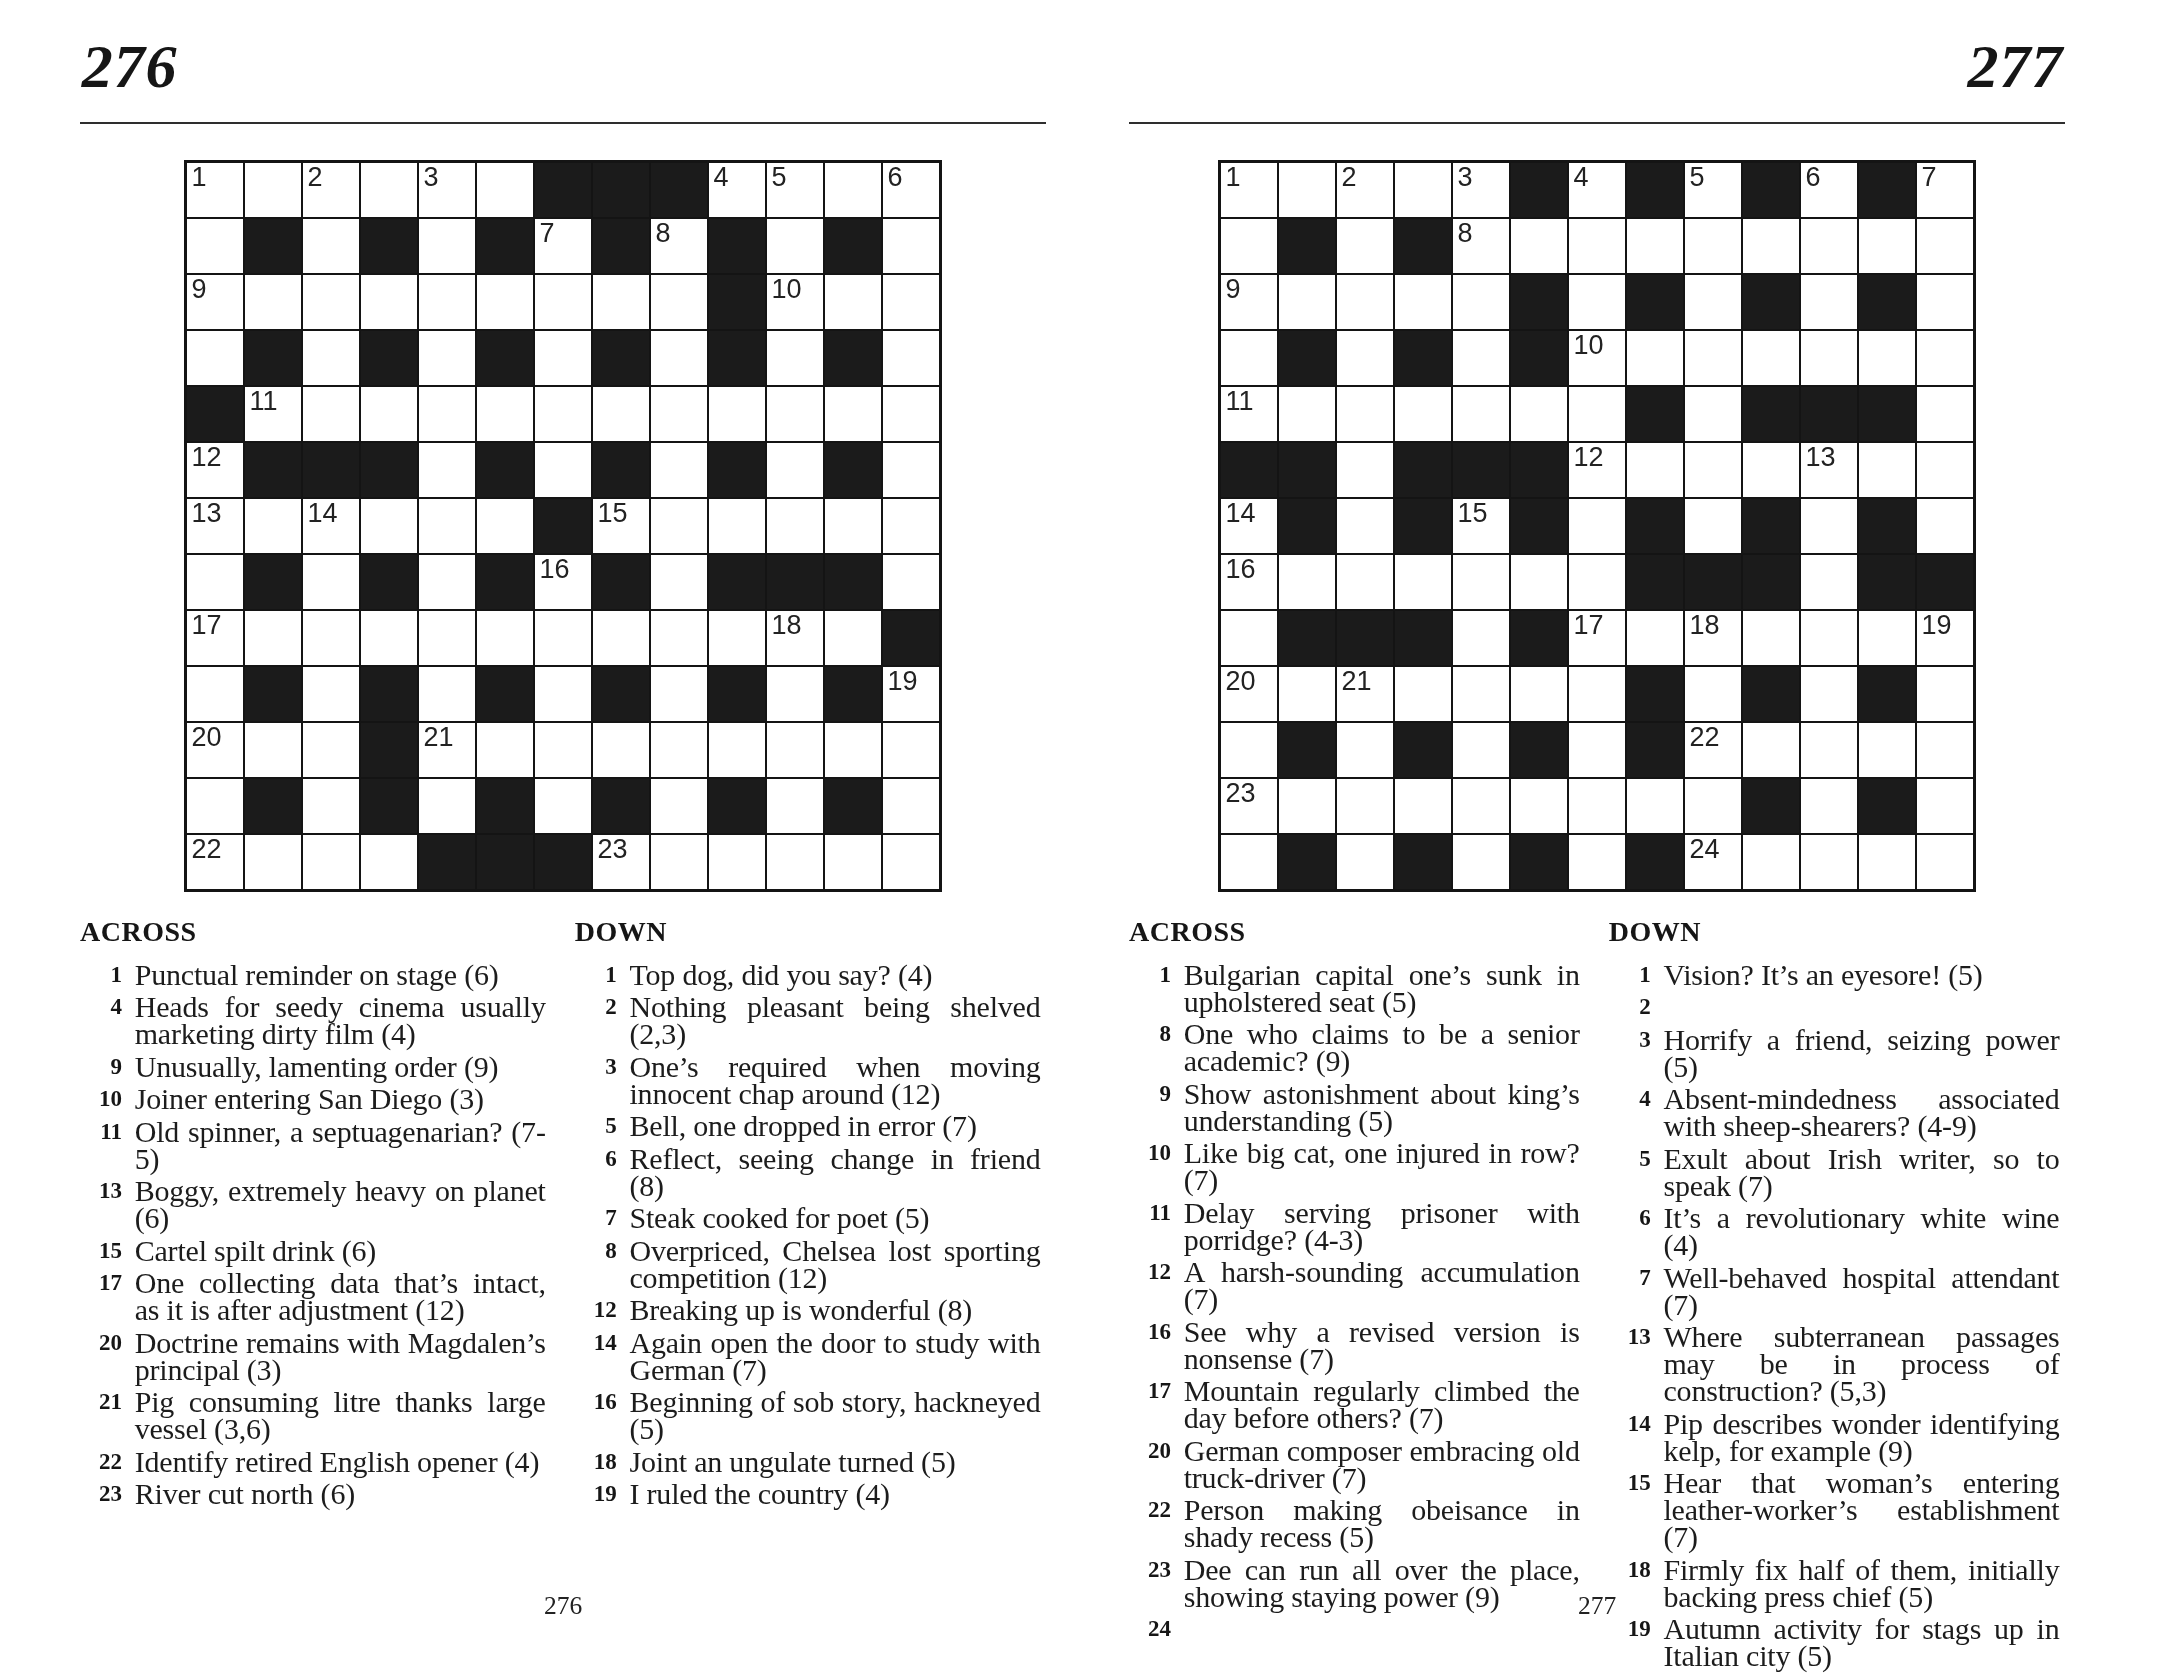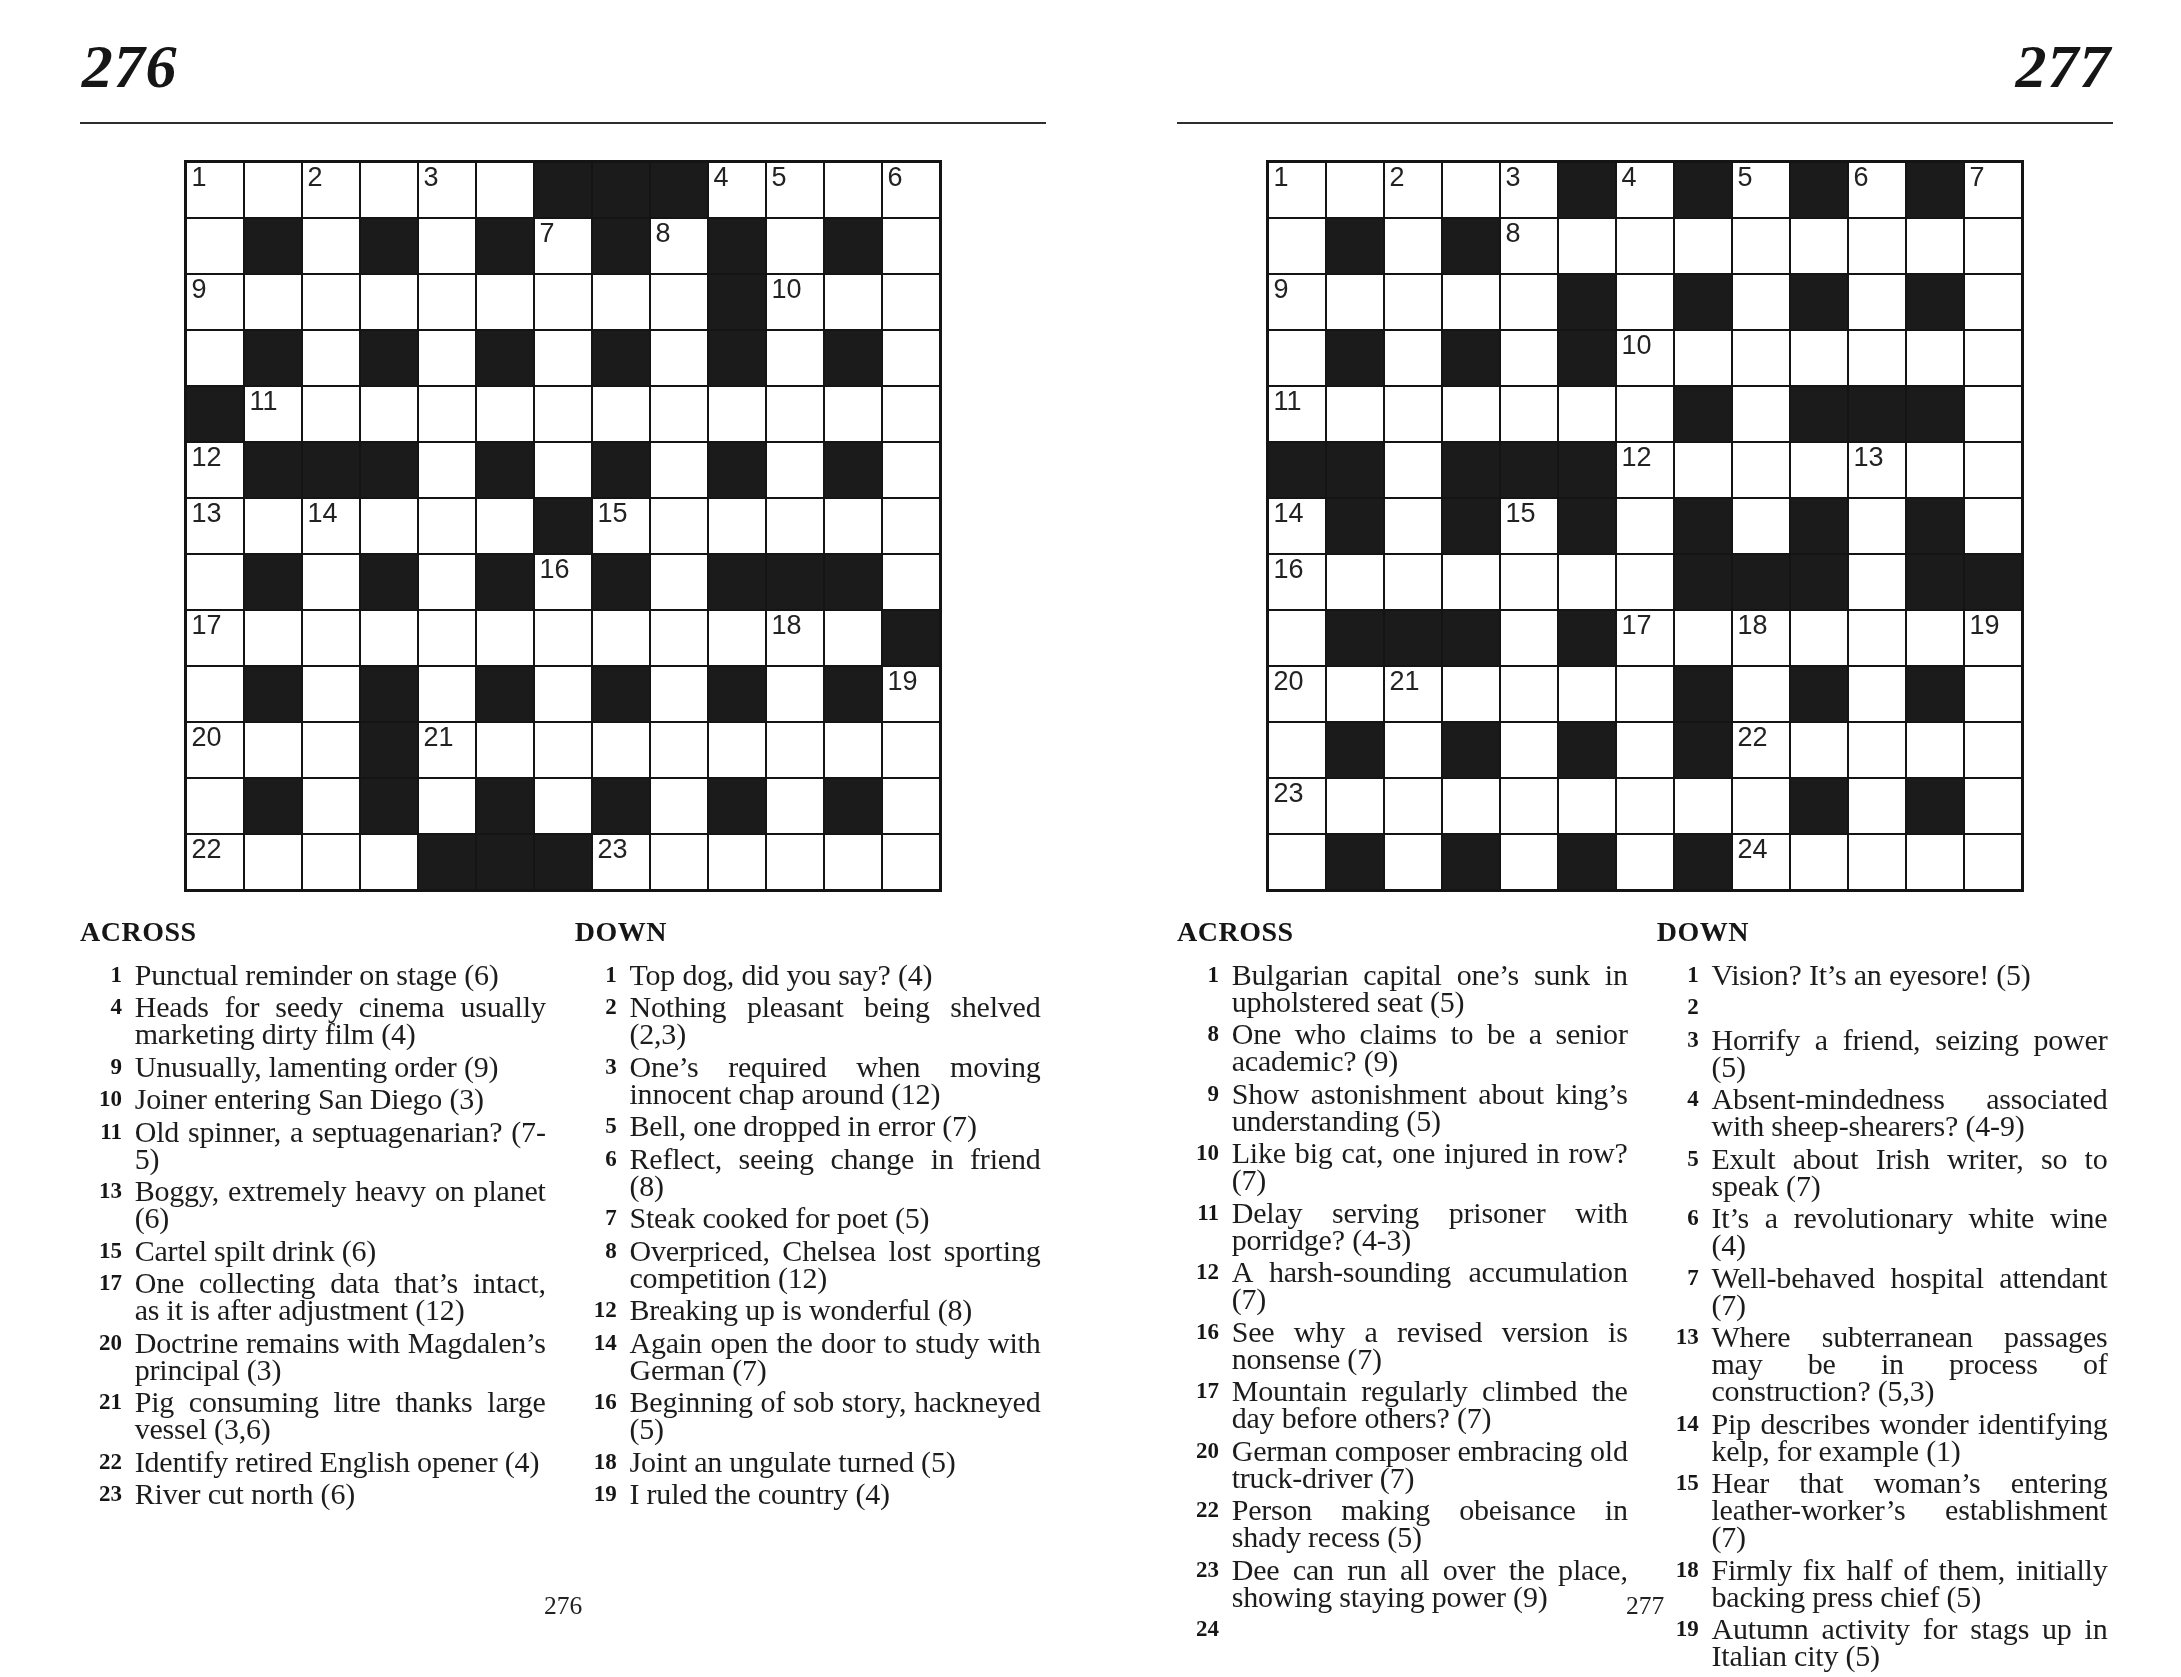--- a/index.html
+++ b/index.html
@@ -14,21 +14,21 @@
     font-family: "Liberation Serif", serif;
     color: #1c1c1c;
     overflow: hidden;
   }
   .page {
     position: absolute;
     top: 0;
     height: 1192px;
   }
   #page-a { left: 80px;  width: 966px; }
-  #page-b { left: 1177px; width: 936px; }
+  #page-b { left: 1129px; width: 936px; }
 
   .head-num {
     position: absolute;
     top: 35px;
     font-style: italic;
     font-weight: bold;
     font-size: 62px;
     line-height: 1;
     letter-spacing: 0.9px;
     color: #161616;
@@ -768,21 +768,21 @@
           <div class="clue">
             <span class="n">7</span>
             <span class="t">Well-behaved hospital attendant (7)</span>
           </div>
           <div class="clue">
             <span class="n">13</span>
             <span class="t">Where subterranean passages may be in process of construction? (5,3)</span>
           </div>
           <div class="clue">
             <span class="n">14</span>
-            <span class="t">Pip describes wonder identifying kelp, for example (1)</span>
+            <span class="t">Pip describes wonder identifying kelp, for example (9)</span>
           </div>
           <div class="clue">
             <span class="n">15</span>
             <span class="t">Hear that woman’s entering leather-worker’s establishment (7)</span>
           </div>
           <div class="clue">
             <span class="n">18</span>
             <span class="t">Firmly fix half of them, initially backing press chief (5)</span>
           </div>
           <div class="clue">

